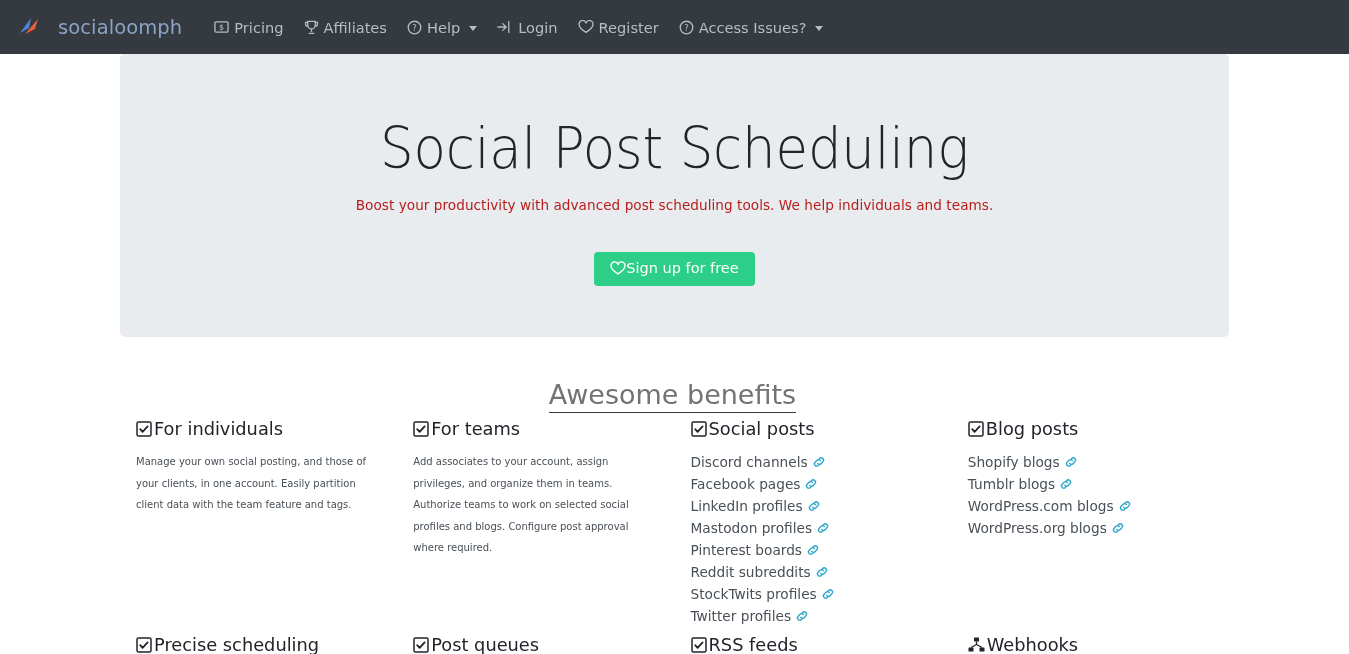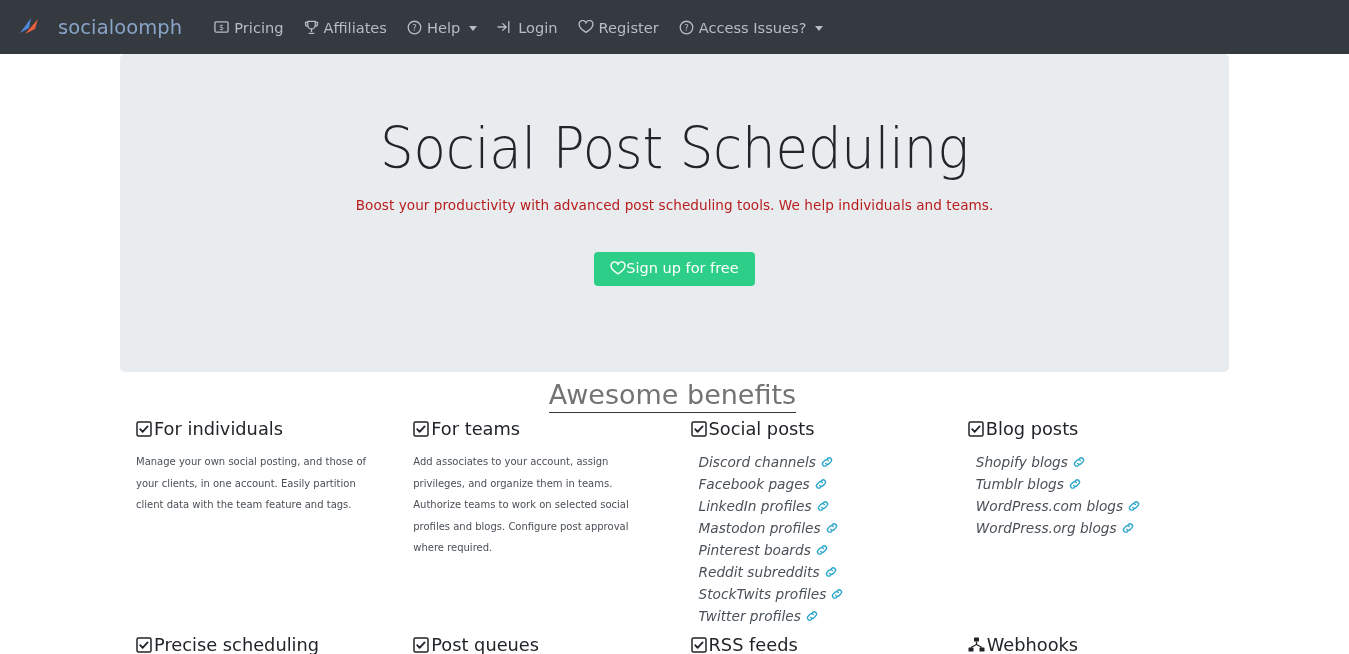--- a/index.html
+++ b/index.html
@@ -54,21 +54,21 @@
     width: 0; height: 0;
     border-left: 4.5px solid transparent;
     border-right: 4.5px solid transparent;
     border-top: 5px solid #b7bdc3;
     margin-left: 4px;
     margin-top: 2px;
   }
   .jumbotron {
     position: absolute;
     left: 120px; top: 54px;
-    width: 1109px; height: 318px;
+    width: 1109px; height: 283px;
     background: #e9ecef;
     border-radius: 5px;
     text-align: center;
   }
   .hero-title {
     margin: 0;
     padding-top: 63px;
     font-family: "DejaVu Sans", sans-serif;
     font-weight: 300;
     font-size: 57px;
@@ -152,21 +152,21 @@
   }
   .col-title svg { display: block; flex: none; }
   .col-body {
     font-family: "DejaVu Sans", sans-serif;
     font-size: 10px;
     line-height: 21.5px;
     color: #495057;
     margin: 0;
     max-width: 252px;
   }
-  .link-list { list-style: none; margin: 8px; padding: 0; font-style: italic; }
+  .link-list { list-style: none; margin: 0; padding: 0; }
   .link-list li {
     font-family: "DejaVu Sans", sans-serif;
     font-size: 13.7px;
     line-height: 22px;
     color: #495057;
     white-space: nowrap;
   }
   .link-list li a {
     color: #495057;
     text-decoration: none;

